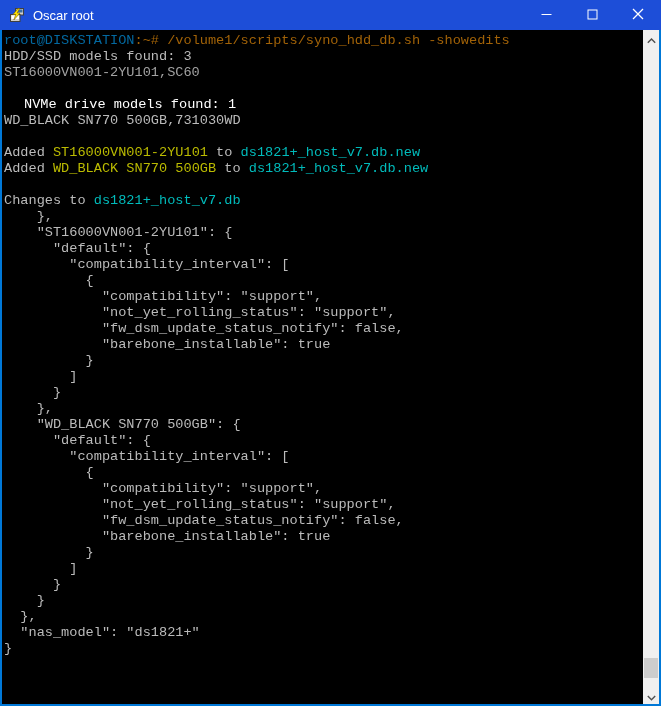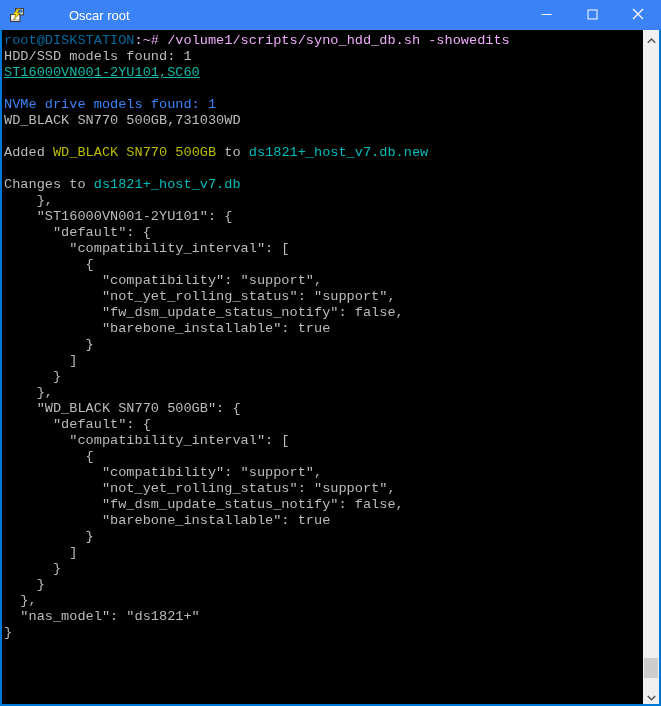--- a/index.html
+++ b/index.html
@@ -63,21 +63,21 @@
     position: absolute; left: 1px; width: 14px;
     top: 628px; height: 20px;
     background: #cdcdcd;
   }
 </style>
 </head>
 <body>
 
 <div class="window">
 
-  <div class="titlebar" style="background: #3b82f6; gap: 36px;">
+  <div class="titlebar" style="background: #1d4ed8;">
     <span class="app-icon">
       <svg width="16" height="16" viewBox="0 0 16 16">
         <rect x="6.5" y="1.5" width="8" height="6.5" fill="#d4d0c8" stroke="#404040" stroke-width="1"></rect>
         <rect x="7.5" y="2.5" width="6" height="3" fill="#3a6ea5"></rect>
         <rect x="1.5" y="7.5" width="9.5" height="7" fill="#d4d0c8" stroke="#404040" stroke-width="1"></rect>
         <rect x="2.5" y="8.5" width="7.5" height="3.5" fill="#ffffff"></rect>
         <polygon points="9,1.5 4,7.5 6.8,7.5 4.8,13 11,6 8.2,6 10.6,1.5" fill="#ffe400" stroke="#7a6000" stroke-width="0.6"></polygon>
       </svg>
     </span>
     <span class="title">Oscar root</span>
@@ -102,27 +102,28 @@
             <line x1="1" y1="1" x2="11" y2="11" stroke="#ffffff" stroke-width="1.2"></line>
             <line x1="11" y1="1" x2="1" y2="11" stroke="#ffffff" stroke-width="1.2"></line>
           </svg>
         </span>
       </div>
     </div>
   </div>
 
   <div class="win-body">
     <div class="terminal" style="background: rgb(0, 0, 0); color: rgb(187, 187, 187);">
-        <div class="tline"><span style="color: #0369a1;">root@DISKSTATION</span><span style="color: #f0abfc; text-align: right;">:~# /volume1/scripts/syno_hdd_db.sh -showedits</span></div>
-        <div class="tline"><span style="color: rgb(187, 187, 187);">HDD/SSD models found: 1</span></div>
-        <div class="tline"><span style="color: #14b8a6; text-decoration: underline;">ST16000VN001-2YU101,SC60</span></div>
+        <div class="tline"><span style="color: #0369a1;">root@DISKSTATION</span><span style="color: #a16207; text-align: right;">:~# /volume1/scripts/syno_hdd_db.sh -showedits</span></div>
+        <div class="tline"><span style="color: rgb(187, 187, 187);">HDD/SSD models found: 3</span></div>
+        <div class="tline"><span style="color: #a3a3a3;">ST16000VN001-2YU101,SC60</span></div>
         <div class="tline"></div>
-        <div class="tline"><span style="color: #3b82f6;">NVMe drive models found: 1</span></div>
+        <div class="tline"><span style="color: #ffffff; margin-left: 20px;">NVMe drive models found: 1</span></div>
         <div class="tline"><span style="color: rgb(187, 187, 187); font-family: Liberation Mono, monospace;">WD_BLACK SN770 500GB,731030WD</span></div>
         <div class="tline"></div>
+        <div class="tline"><span style="color: rgb(187, 187, 187);">Added </span><span style="color: rgb(187, 187, 0);">ST16000VN001-2YU101</span><span style="color: rgb(187, 187, 187);"> to </span><span style="color: rgb(0, 187, 187);">ds1821+_host_v7.db.new</span></div>
         <div class="tline"><span style="color: rgb(187, 187, 187);">Added </span><span style="color: rgb(187, 187, 0);">WD_BLACK SN770 500GB</span><span style="color: rgb(187, 187, 187);"> to </span><span style="color: rgb(0, 187, 187);">ds1821+_host_v7.db.new</span></div>
         <div class="tline"></div>
         <div class="tline"><span style="color: rgb(187, 187, 187);">Changes to </span><span style="color: rgb(0, 187, 187);">ds1821+_host_v7.db</span></div>
         <div class="tline"><span style="color: rgb(187, 187, 187);">    },</span></div>
         <div class="tline"><span style="color: rgb(187, 187, 187);">    "ST16000VN001-2YU101": {</span></div>
         <div class="tline"><span style="color: rgb(187, 187, 187);">      "default": {</span></div>
         <div class="tline"><span style="color: rgb(187, 187, 187);">        "compatibility_interval": [</span></div>
         <div class="tline"><span style="color: rgb(187, 187, 187);">          {</span></div>
         <div class="tline"><span style="color: rgb(187, 187, 187);">            "compatibility": "support",</span></div>
         <div class="tline"><span style="color: rgb(187, 187, 187);">            "not_yet_rolling_status": "support",</span></div>

